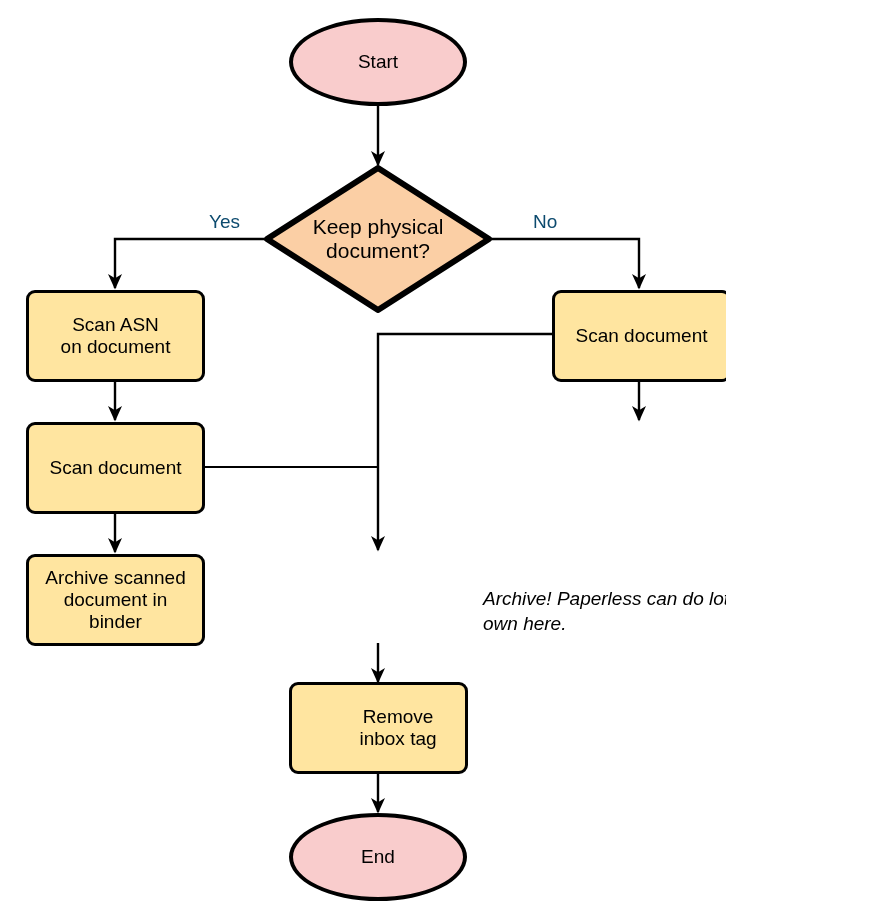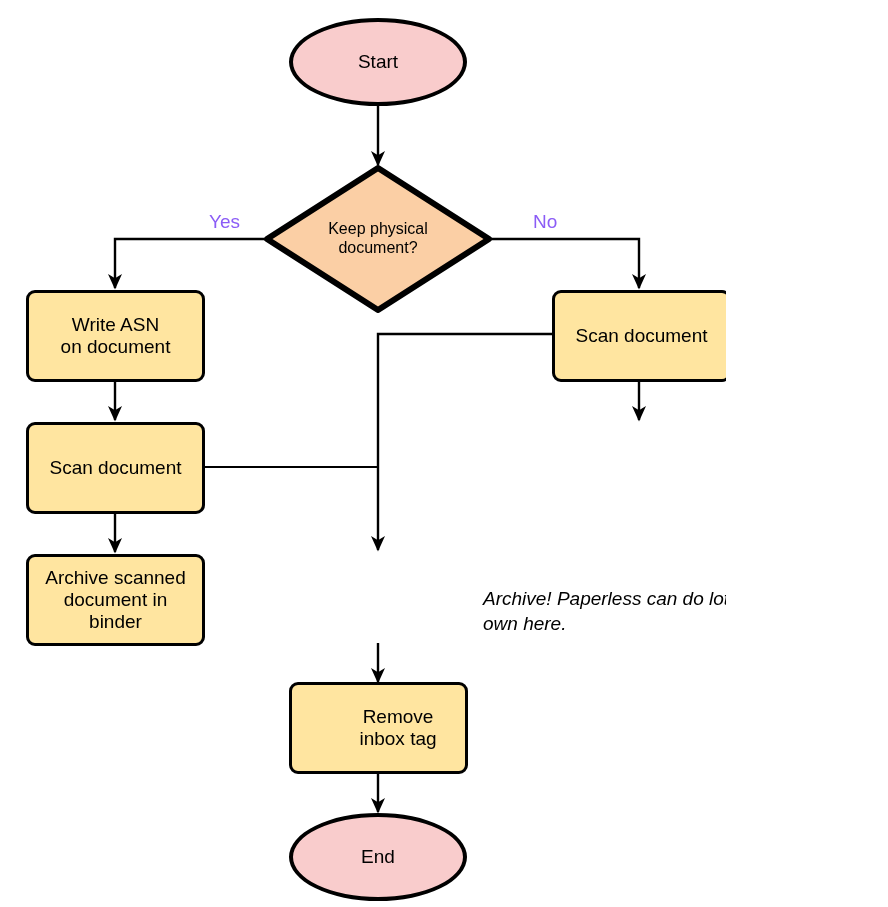--- a/index.html
+++ b/index.html
@@ -45,41 +45,41 @@
   }
   .node-terminator {
     background: #f9cccc;
     border: 4px solid #000000;
     border-radius: 50%;
     font-size: 19px;
   }
   .node-decision {
     background: transparent;
     border: none;
-    font-size: 16px;
+    font-size: 21px;
     z-index: 3;
   }
   .decision-shape {
     position: absolute;
     left: 0;
     top: 0;
     width: 100%;
     height: 100%;
     z-index: -1;
   }
   .node-label {
     position: relative;
     z-index: 4;
     white-space: pre-line;
     padding: 0 6px;
   }
   .edge-label {
     position: absolute;
     font-size: 19px;
-    color: #8b5cf6;
+    color: #0c4a6e;
     background: transparent;
     z-index: 4;
     white-space: nowrap;
     text-align: right;
   }
   .annotation {
     position: absolute;
     font-size: 19px;
     font-style: italic;
     line-height: 1.3;
@@ -134,21 +134,21 @@
       <polygon points="114,3 225,74 114,145 3,74" fill="#fbcfa5" stroke="#000000" stroke-width="6" stroke-linejoin="round"></polygon>
     </svg>
     <span class="node-label">Keep physical
 document?</span>
   </div>
 
   <div class="edge-label" style="left:209px; top:211px;">Yes</div>
   <div class="edge-label" style="left:509px; top:211px;margin-left:24px;">No</div>
 
   <div class="node node-process" style="left:26px; top:290px; width:179px; height:92px;">
-    <span class="node-label">Write ASN
+    <span class="node-label">Scan ASN
 on document</span>
   </div>
 
   <div class="node node-process" style="left:26px; top:422px; width:179px; height:92px;">
     <span class="node-label">Scan document</span>
   </div>
 
   <div class="node node-process" style="left:26px; top:554px; width:179px; height:92px;">
     <span class="node-label">Archive scanned
 document in

